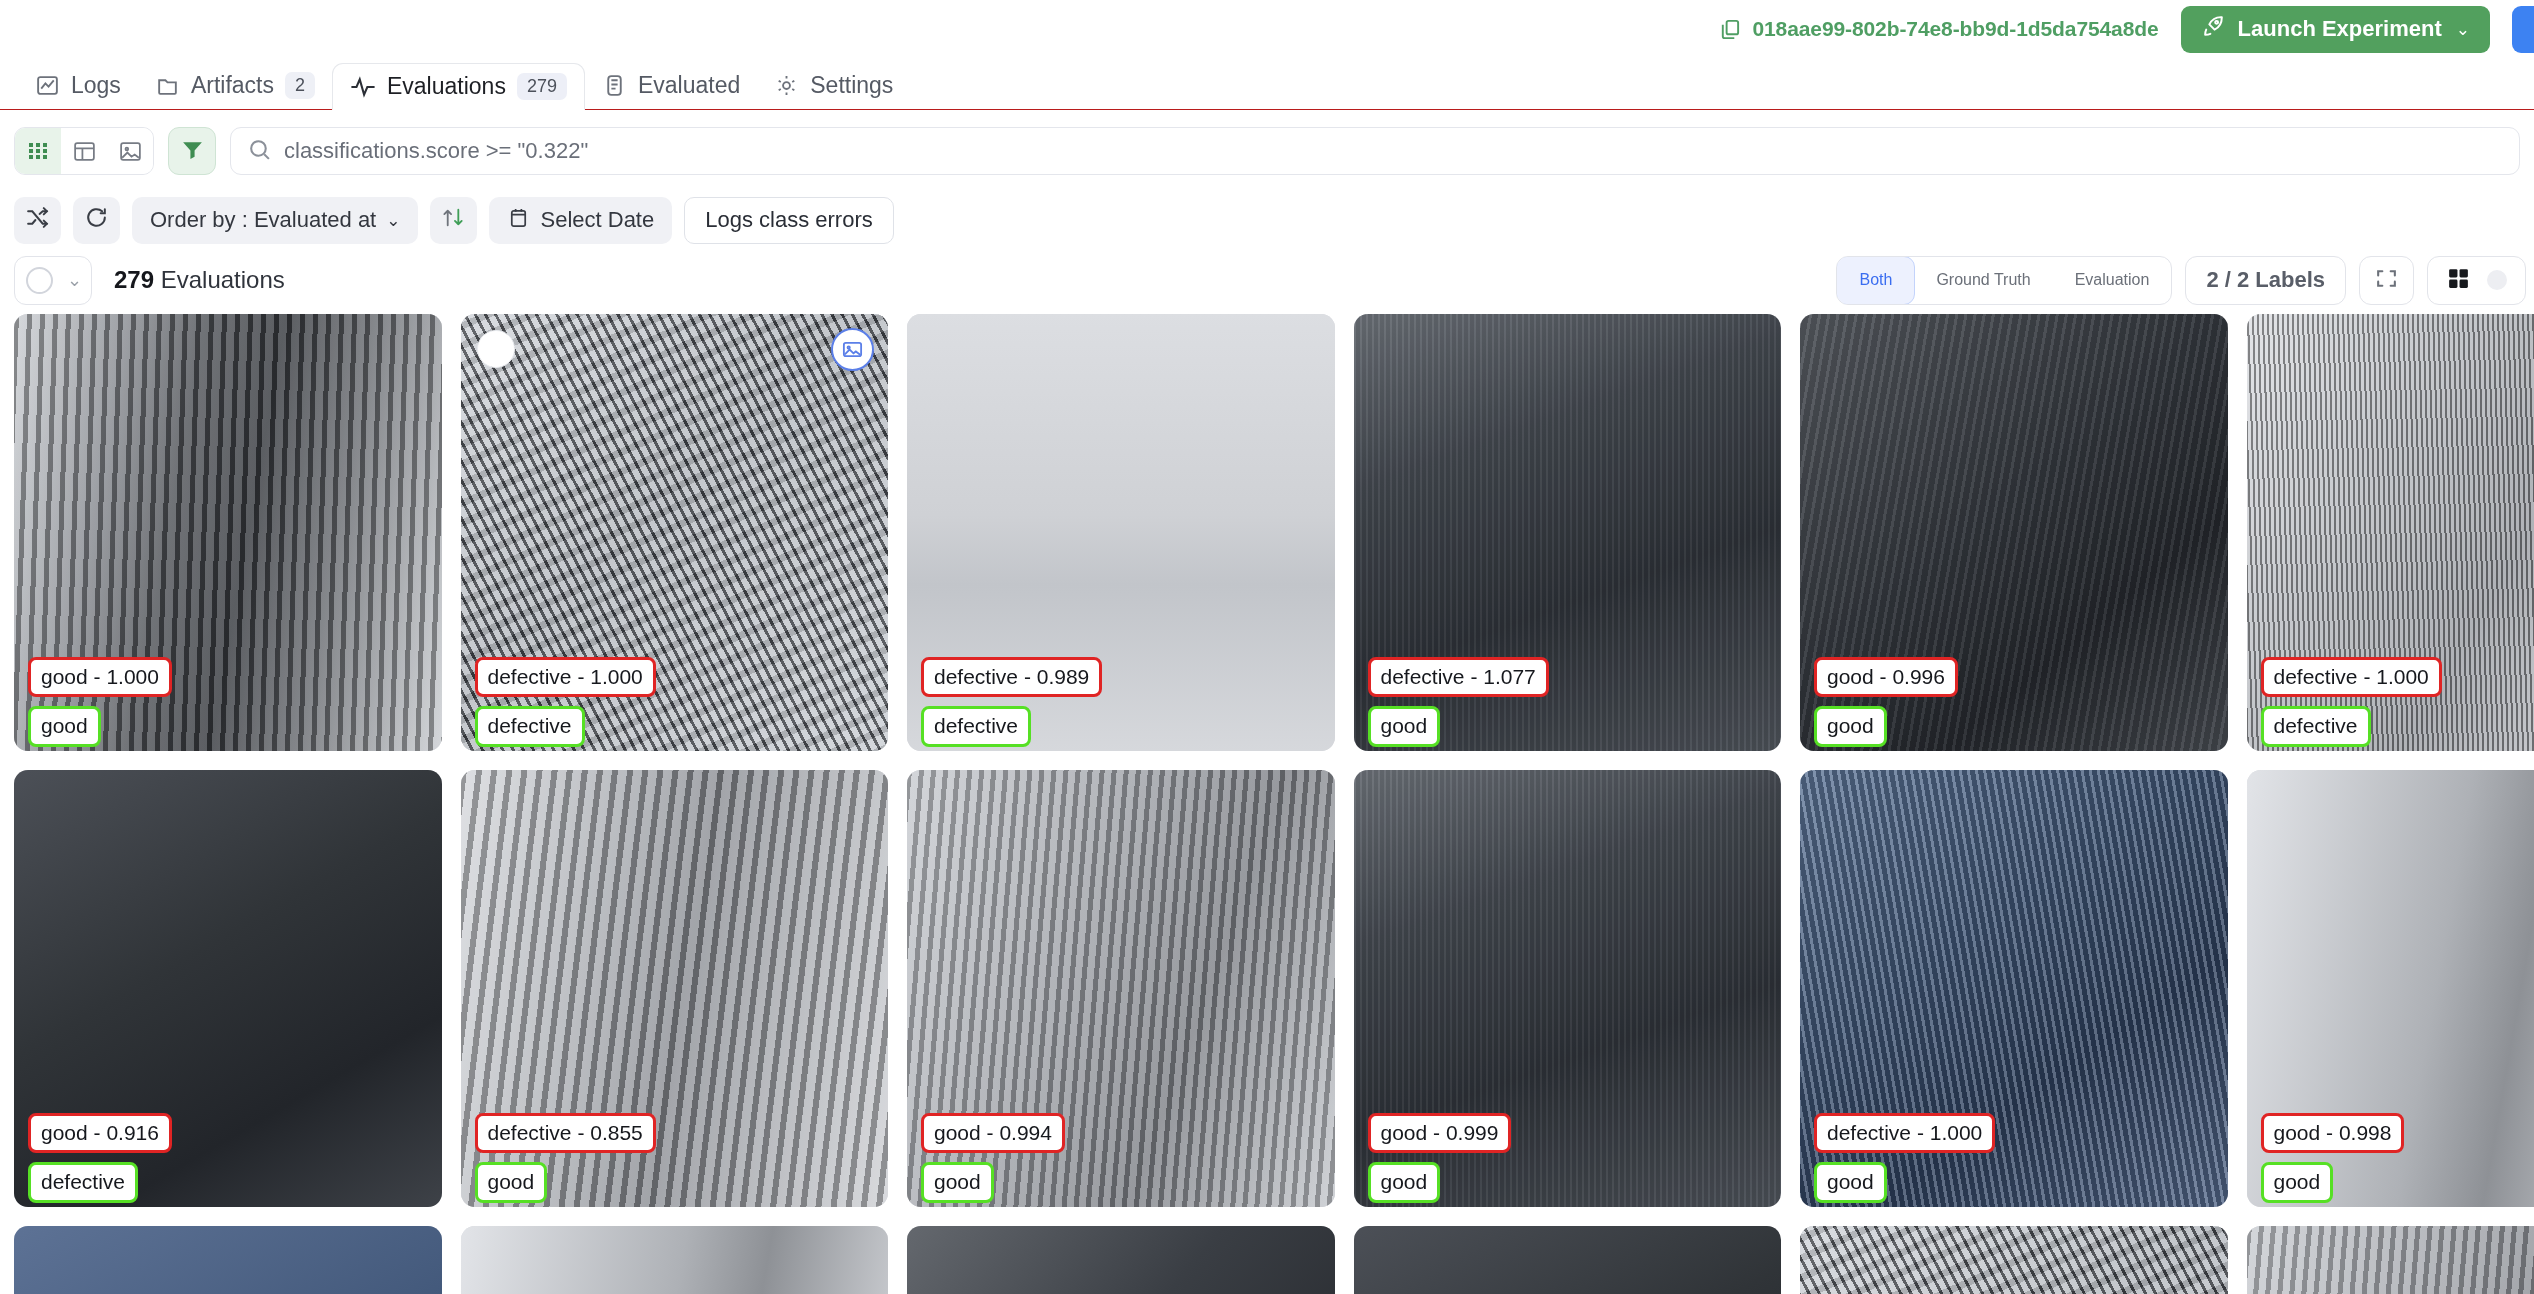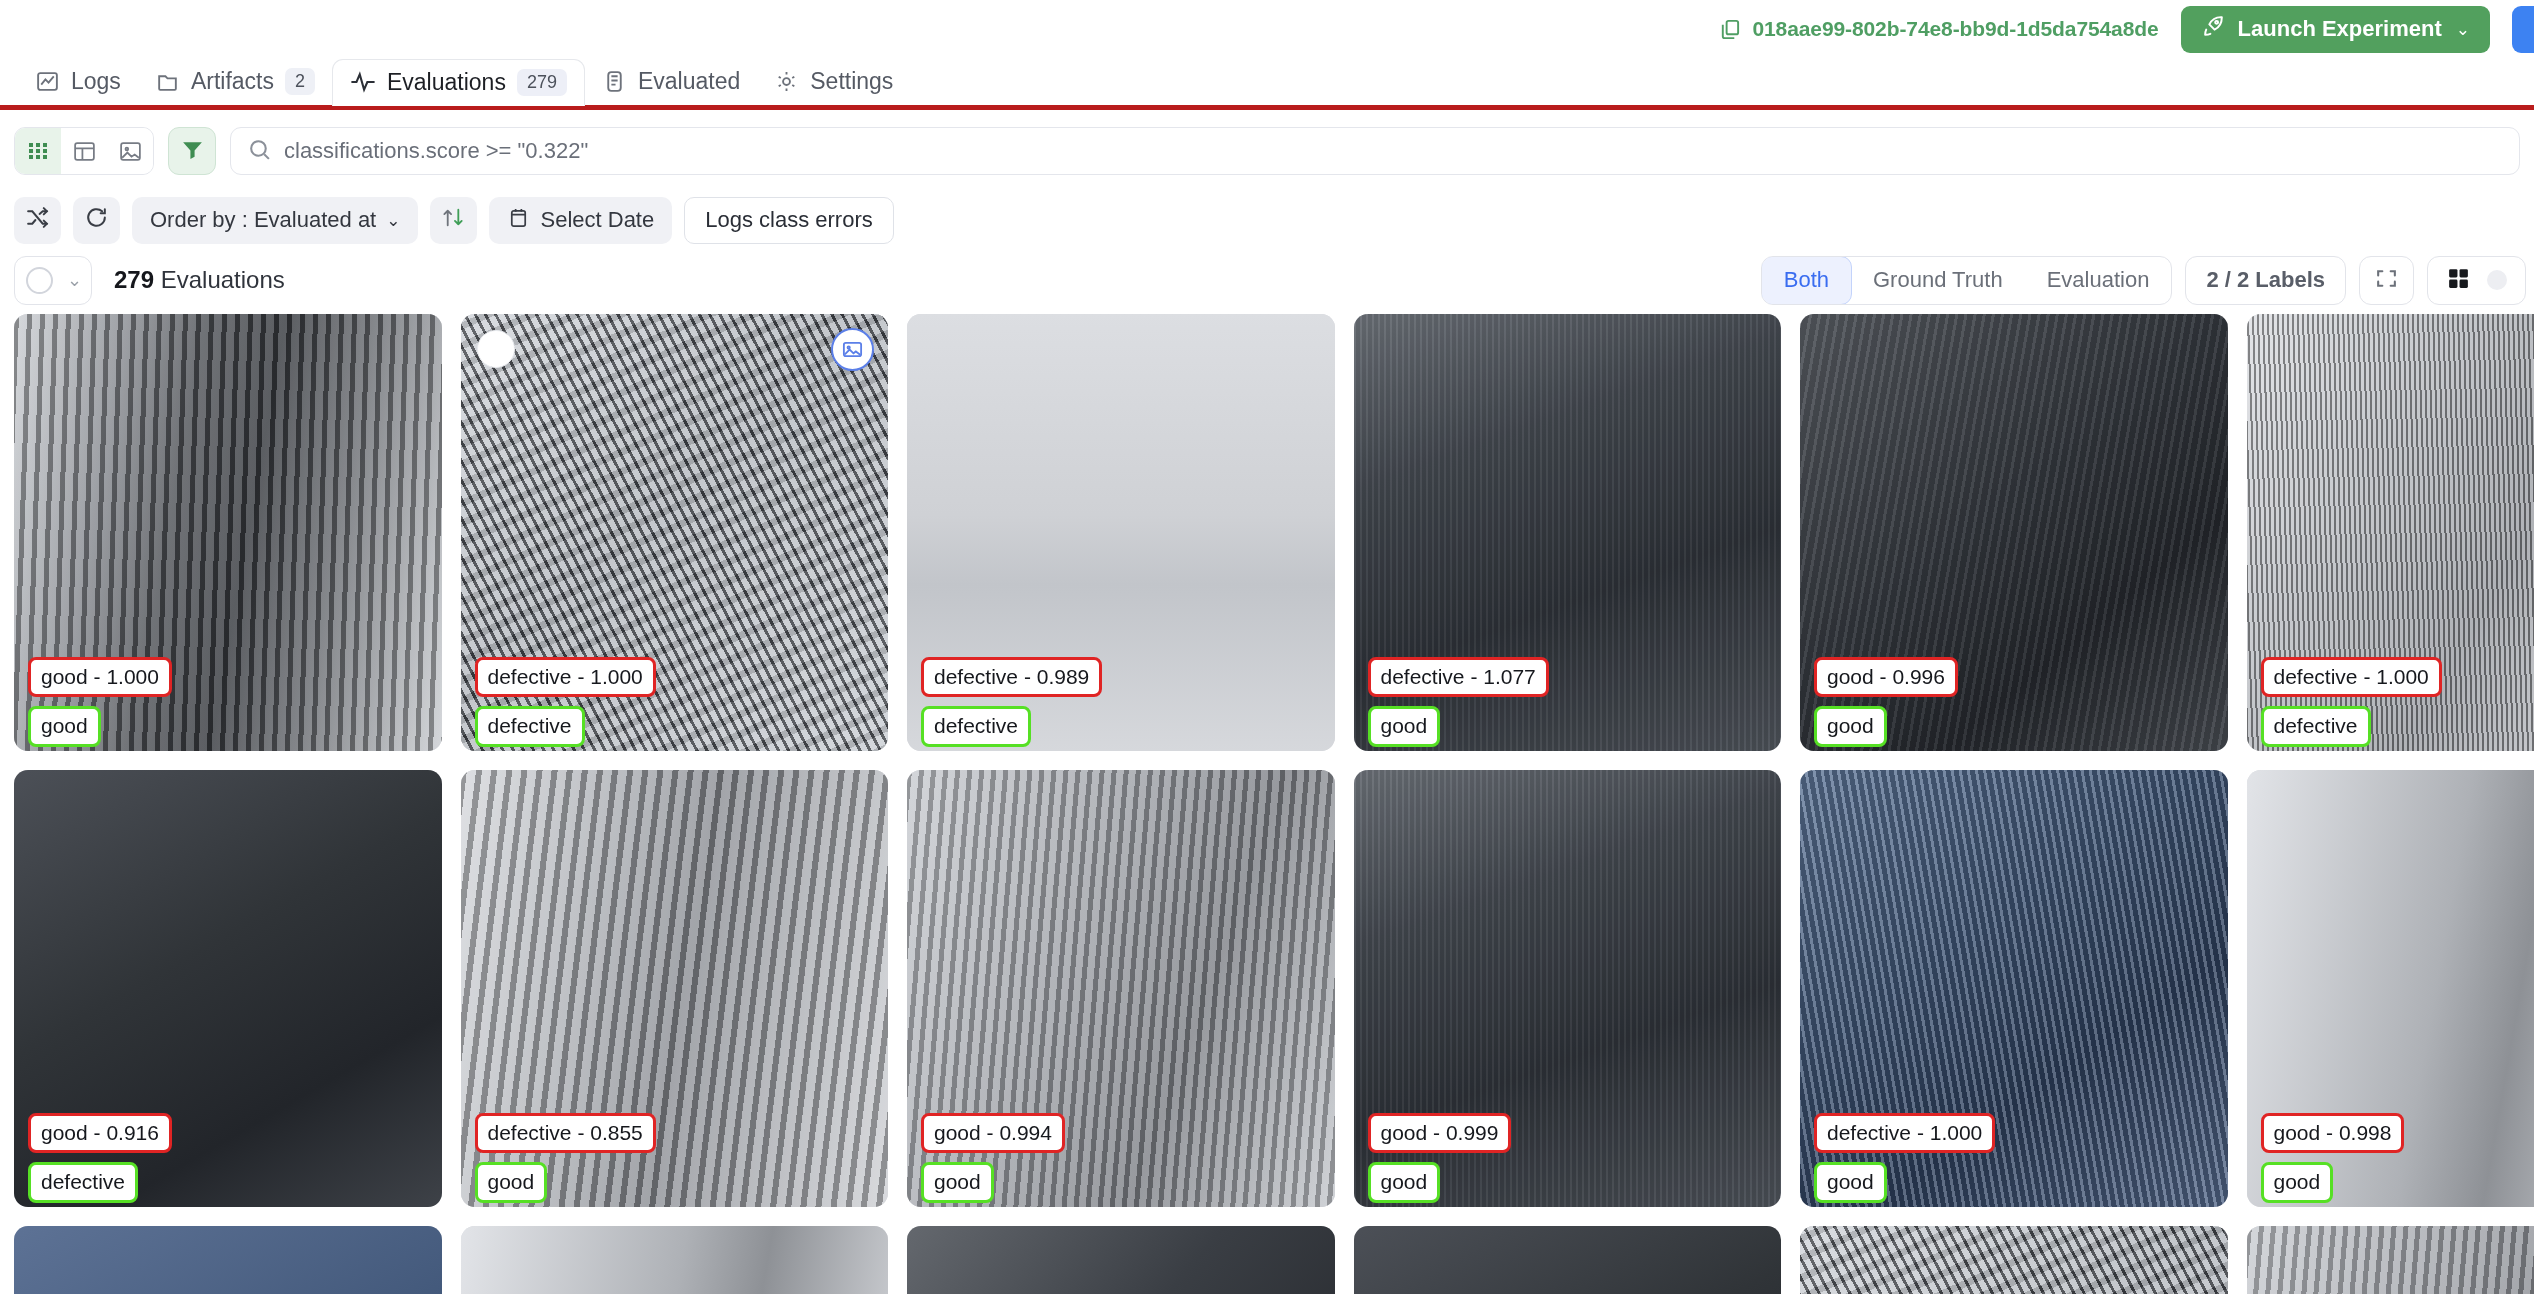--- a/index.html
+++ b/index.html
@@ -64,24 +64,24 @@
     width: 22px; height: 47px;
     border-radius: 9px 0 0 9px;
     background: #3d82f2;
     margin-right: -18px;
   }
 
   
   .tabbar {
     height: 52px;
     display: flex;
-    align-items: center;
+    align-items: flex-end;
     padding-left: 18px;
     position: relative;
-    border-bottom: 5px solid #b91c1c;
+    border-bottom: 1px solid #b91c1c;
   }
   .tab {
     display: flex;
     align-items: center;
     gap: 11px;
     height: 47px;
     padding: 0 17px;
     font-size: 23px;
     color: #555a64;
     cursor: pointer;
@@ -235,21 +235,21 @@
     border: 1px solid #e2e4ea;
     border-radius: 12px;
     height: 49px;
     overflow: hidden;
     background: #fff;
   }
   .seg {
     height: 47px;
     display: flex; align-items: center;
     padding: 12px 22px;
-    font-size: 22px;
+    font-size: 16px;
     color: #6b7079;
     cursor: pointer;
     white-space: nowrap;
   }
   .seg.active {
     background: #edf1fe;
     color: #3a6df0;
     border: 1px solid #c3d3fb;
     border-radius: 11px;
     height: 49px;

